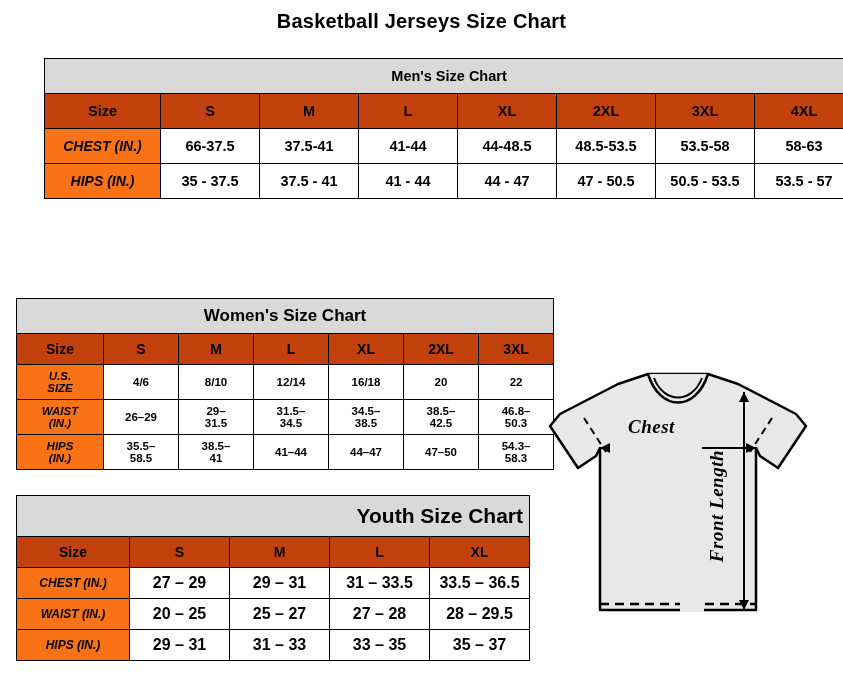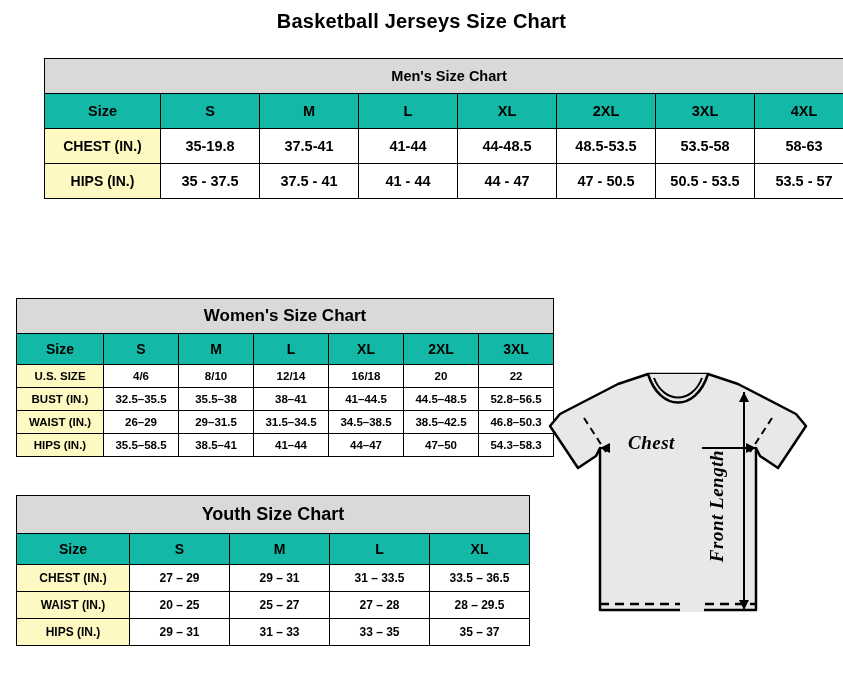--- a/index.html
+++ b/index.html
@@ -32,26 +32,27 @@
     vertical-align: middle;
     background: #ffffff;
   }
   .chart-title td {
     background: #d9d9d9;
     font-weight: bold;
     font-size: 17px;
     padding: 8px 0;
   }
   .hdr td {
-    background: #14b8a6;
+    background: #c2410c;
     font-weight: bold;
   }
   .rowlabel {
     font-weight: bold;
-    background: #fef9c3;
+    background: #f97316;
+    font-style: italic;
   }
 
   
   #mens-table {
     position: absolute;
     left: 16px;
     top: 58px;
     width: 716px;
     margin-left: 28px;
   }
@@ -72,60 +73,60 @@
     width: 537px;
   }
   #womens-table .chart-title td { font-size: 17px; padding: 7px 16px;}
   #womens-table .hdr td {
     font-size: 14px;
     padding: 7px 2px;
   }
   #womens-table td {
     font-size: 11.5px;
     font-weight: bold;
-    padding: 5px 2px;
+    padding: 5px 20px;
   }
   #womens-table .rowlabel {
     font-size: 11.5px;
   }
 
   
   #youth-table {
     position: absolute;
     left: 16px;
     top: 495px;
     width: 513px;
   }
-  #youth-table .chart-title td { font-size: 18px; padding: 8px 12px; }
+  #youth-table .chart-title td { font-size: 21px; padding: 8px 6px; text-align: right; }
   #youth-table .hdr td {
     font-size: 14px;
     padding: 7px 2px;
   }
   #youth-table td {
-    font-size: 12px;
+    font-size: 16px;
     font-weight: bold;
     padding: 6px 2px;
   }
   #youth-table .rowlabel {
     font-size: 12px;
   }
 
   
   #shirt-figure {
     position: absolute;
     left: 548px;
     top: 352px;
     width: 290px;
     height: 310px;
   }
   #shirt-figure svg { display: block; }
   .label-chest {
     position: absolute;
     left: 628px;
-    top: 432px;
+    top: 416px;
     font-family: "Liberation Serif", serif;
     font-style: italic;
     font-weight: bold;
     font-size: 19px;
     letter-spacing: 0.5px;
   }
   .label-front-length {
     position: absolute;
     left: 706px;
     top: 450px;
@@ -164,21 +165,21 @@
       <td>S</td>
       <td>M</td>
       <td>L</td>
       <td>XL</td>
       <td>2XL</td>
       <td>3XL</td>
       <td>4XL</td>
     </tr>
     <tr>
       <td class="rowlabel">CHEST (IN.)</td>
-      <td>35-19.8</td>
+      <td>66-37.5</td>
       <td>37.5-41</td>
       <td>41-44</td>
       <td>44-48.5</td>
       <td>48.5-53.5</td>
       <td>53.5-58</td>
       <td>58-63</td>
     </tr>
     <tr>
       <td class="rowlabel">HIPS (IN.)</td>
       <td>35 - 37.5</td>
@@ -216,29 +217,20 @@
       <td>3XL</td>
     </tr>
     <tr>
       <td class="rowlabel">U.S. SIZE</td>
       <td>4/6</td>
       <td>8/10</td>
       <td>12/14</td>
       <td>16/18</td>
       <td>20</td>
       <td>22</td>
-    </tr>
-    <tr>
-      <td class="rowlabel">BUST (IN.)</td>
-      <td>32.5–35.5</td>
-      <td>35.5–38</td>
-      <td>38–41</td>
-      <td>41–44.5</td>
-      <td>44.5–48.5</td>
-      <td>52.8–56.5</td>
     </tr>
     <tr>
       <td class="rowlabel">WAIST (IN.)</td>
       <td>26–29</td>
       <td>29–31.5</td>
       <td>31.5–34.5</td>
       <td>34.5–38.5</td>
       <td>38.5–42.5</td>
       <td>46.8–50.3</td>
     </tr>

